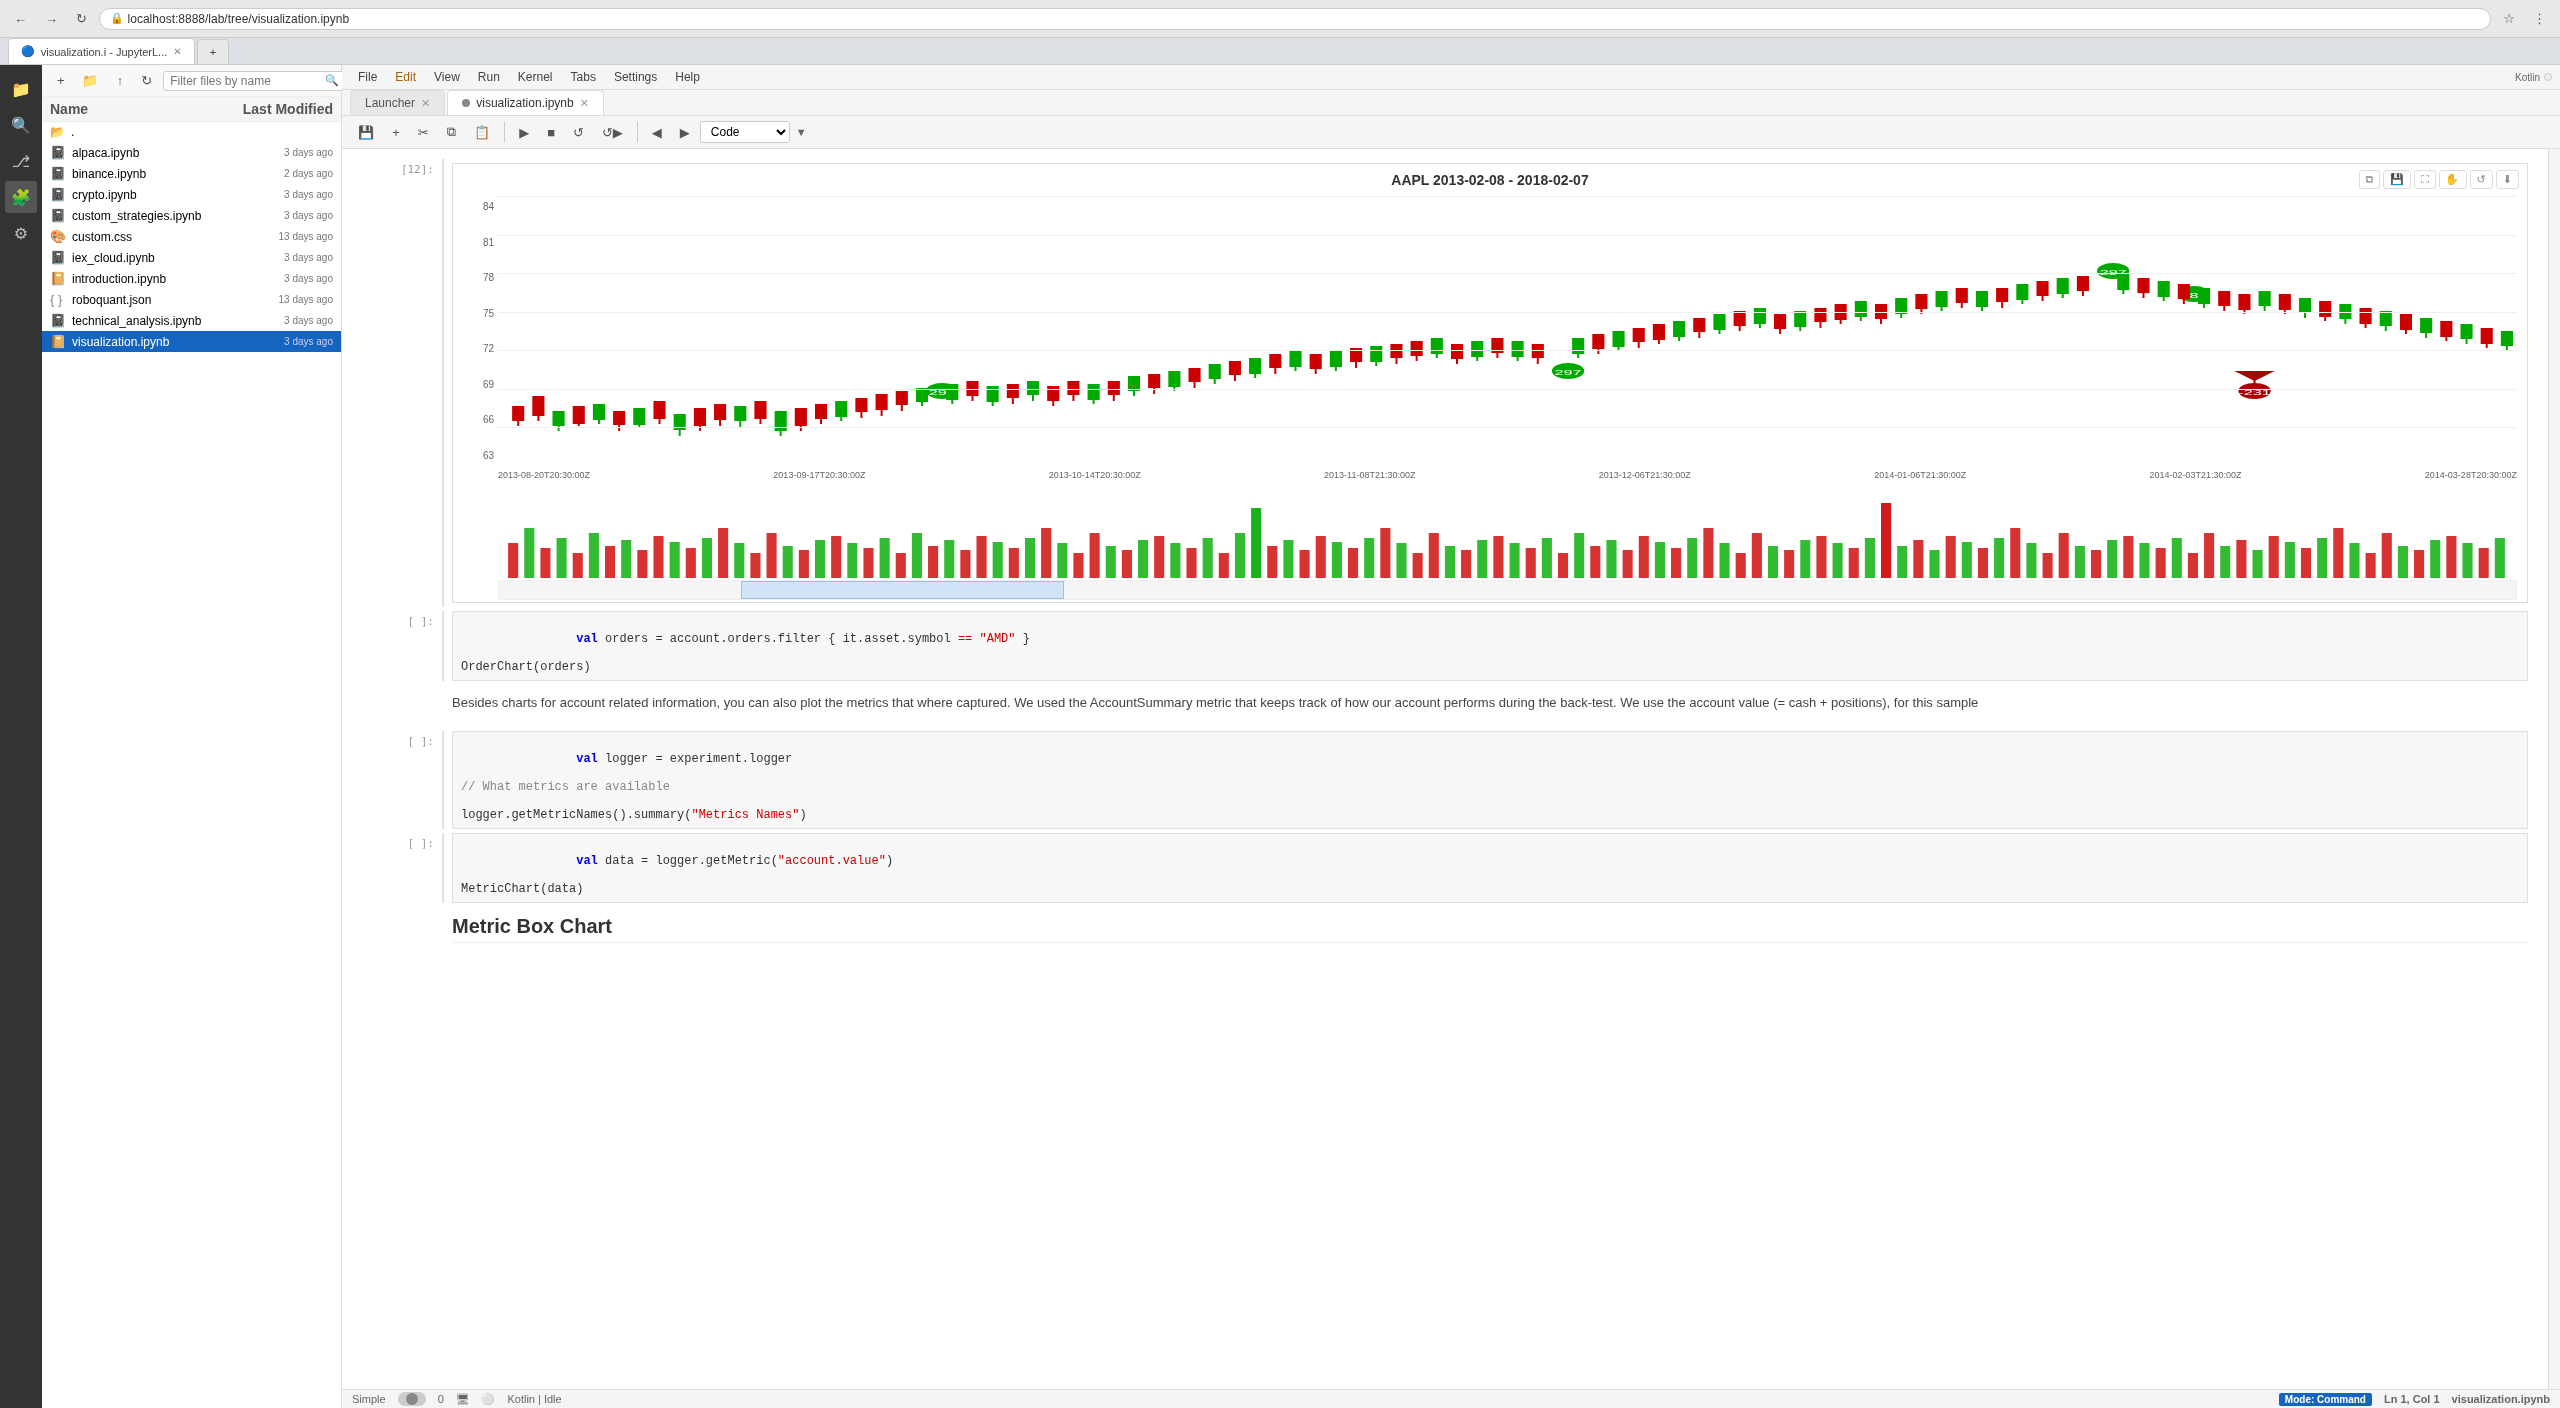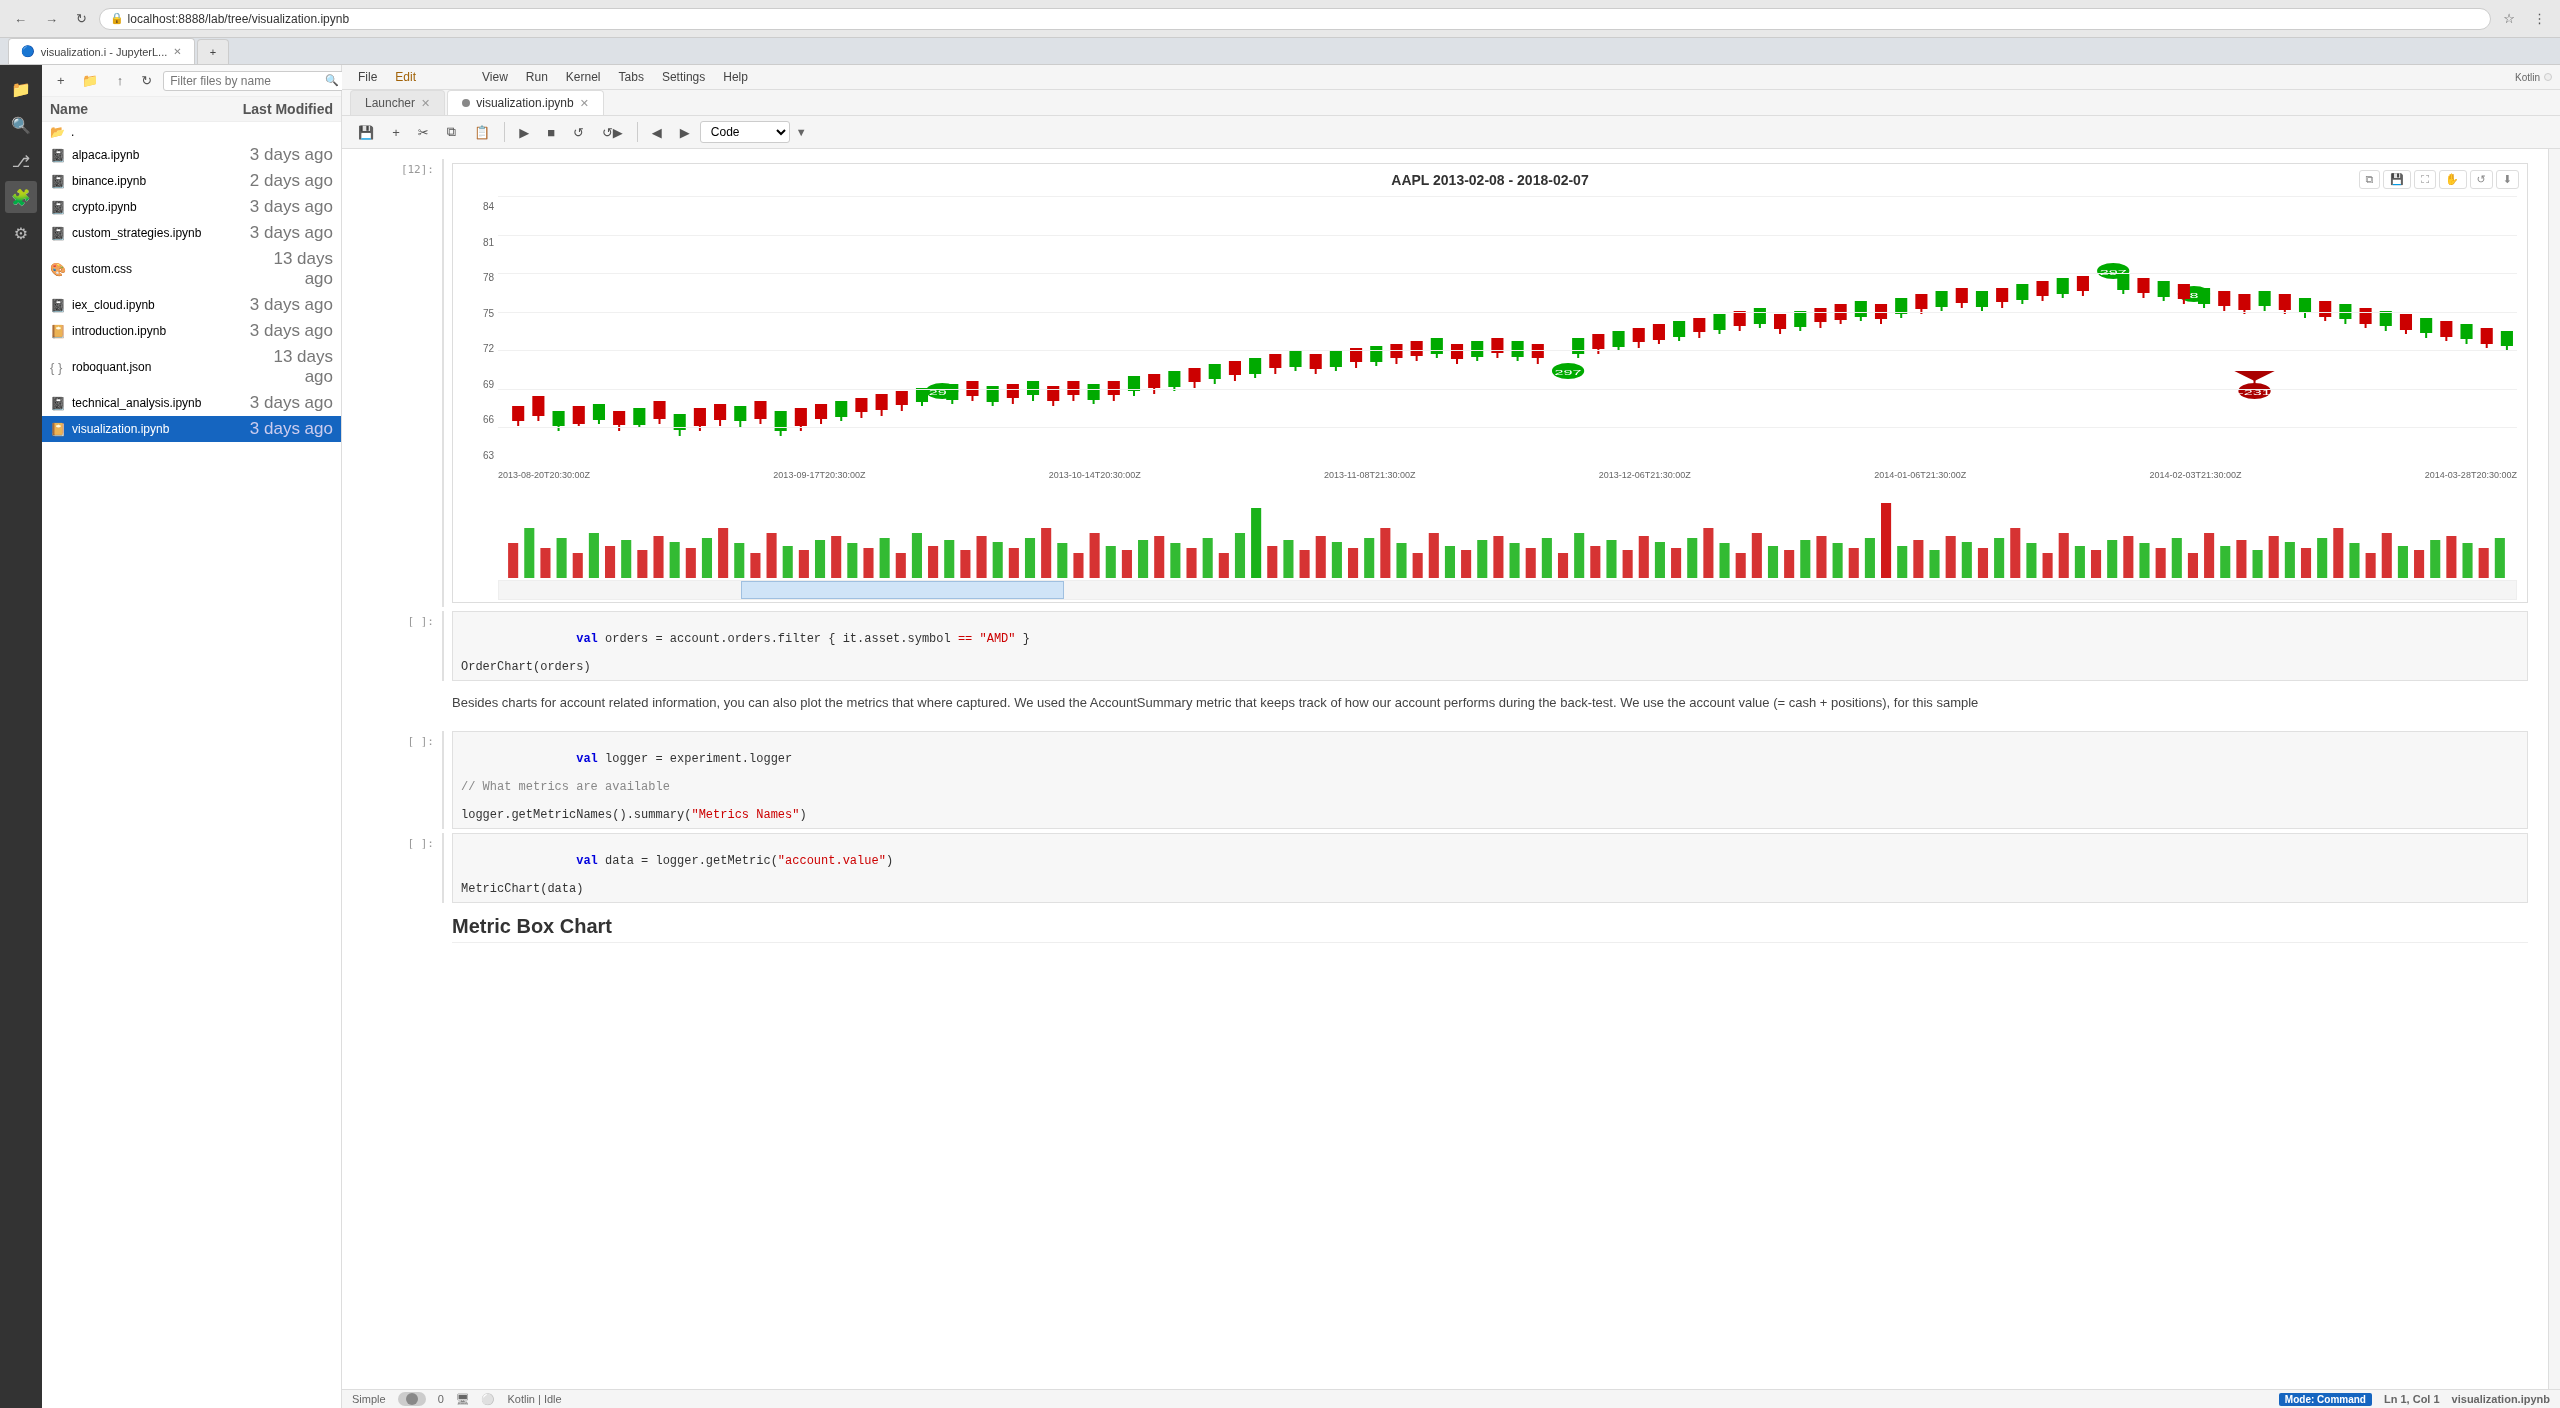--- a/index.html
+++ b/index.html
@@ -26,21 +26,21 @@
     .search-box { display: flex; align-items: center; border: 1px solid #ccc; border-radius: 3px; padding: 2px 6px; background: #fff; flex: 1; }
     .search-input { border: none; outline: none; font-size: 12px; flex: 1; color: #666; background: transparent; }
     .file-list-header { display: flex; align-items: center; padding: 4px 8px; border-bottom: 1px solid #eee; font-size: 14px; color: #555; background: #f5f5f5; }
     .file-col-name { flex: 1; font-weight: 600; }
     .file-col-modified { width: 100px; text-align: right; font-weight: 600; }
     .file-items { flex: 1; overflow-y: auto; }
     .file-item { display: flex; align-items: center; padding: 3px 8px; cursor: pointer; gap: 6px; }
     .file-item.selected { background: #1565c0; color: #fff; }
     .file-item.selected .file-modified { color: #cce; }
     .file-name { flex: 1; font-size: 12px; }
-    .file-modified { font-size: 17px; color: #777; width: 90px; text-align: right; }
+    .file-modified { font-size: 10px; color: #777; width: 90px; text-align: right; }
     .file-icon { font-size: 13px; width: 16px; }
     .folder-icon { color: #f0a500; }
 
     
     .icon-bar { width: 42px; background: #333; display: flex; flex-direction: column; align-items: center; padding-top: 8px; gap: 4px; }
     .icon-bar-btn { width: 32px; height: 32px; background: none; border: none; cursor: pointer; color: #bbb; font-size: 16px; display: flex; align-items: center; justify-content: center; border-radius: 3px; }
     .icon-bar-btn.active { color: #fff; background: #555; }
 
     
     .jupyter-toolbar { display: flex; align-items: center; padding: 4px 8px; border-bottom: 1px solid #ddd; background: #f5f5f5; gap: 2px; }
@@ -213,21 +213,21 @@
     <span class="file-modified">3 days ago</span>
   </div>
       </div>
   </div>
 
   <div class="nb-main">
 
     <div style="display:flex;align-items:center;background:#f5f5f5;border-bottom:1px solid #ddd;padding:2px 8px;gap:2px;">
       <button style="background:none;border:none;padding:3px 8px;cursor:pointer;font-size:12px;color:#444;">File</button>
       <button style="background:none;border:none;padding:3px 8px;cursor:pointer;font-size:12px;color:#a16207;">Edit</button>
-      <button style="background:none;border:none;padding:3px 8px;cursor:pointer;font-size:12px;color:#444;margin-left:48px;">View</button>
+      <button style="background:none;border:none;padding:3px 8px;cursor:pointer;font-size:12px;color:#444;">View</button>
       <button style="background:none;border:none;padding:3px 8px;cursor:pointer;font-size:12px;color:#444;">Run</button>
       <button style="background:none;border:none;padding:3px 8px;cursor:pointer;font-size:12px;color:#444;">Kernel</button>
       <button style="background:none;border:none;padding:3px 8px;cursor:pointer;font-size:12px;color:#444;">Tabs</button>
       <button style="background:none;border:none;padding:3px 8px;cursor:pointer;font-size:12px;color:#444;">Settings</button>
       <button style="background:none;border:none;padding:3px 8px;cursor:pointer;font-size:12px;color:#444;">Help</button>
       <div style="margin-left:auto;display:flex;align-items:center;gap:4px;font-size:10px;color:#666;">
         <span>Kotlin</span>
         <div class="kernel-dot"></div>
       </div>
     </div>

